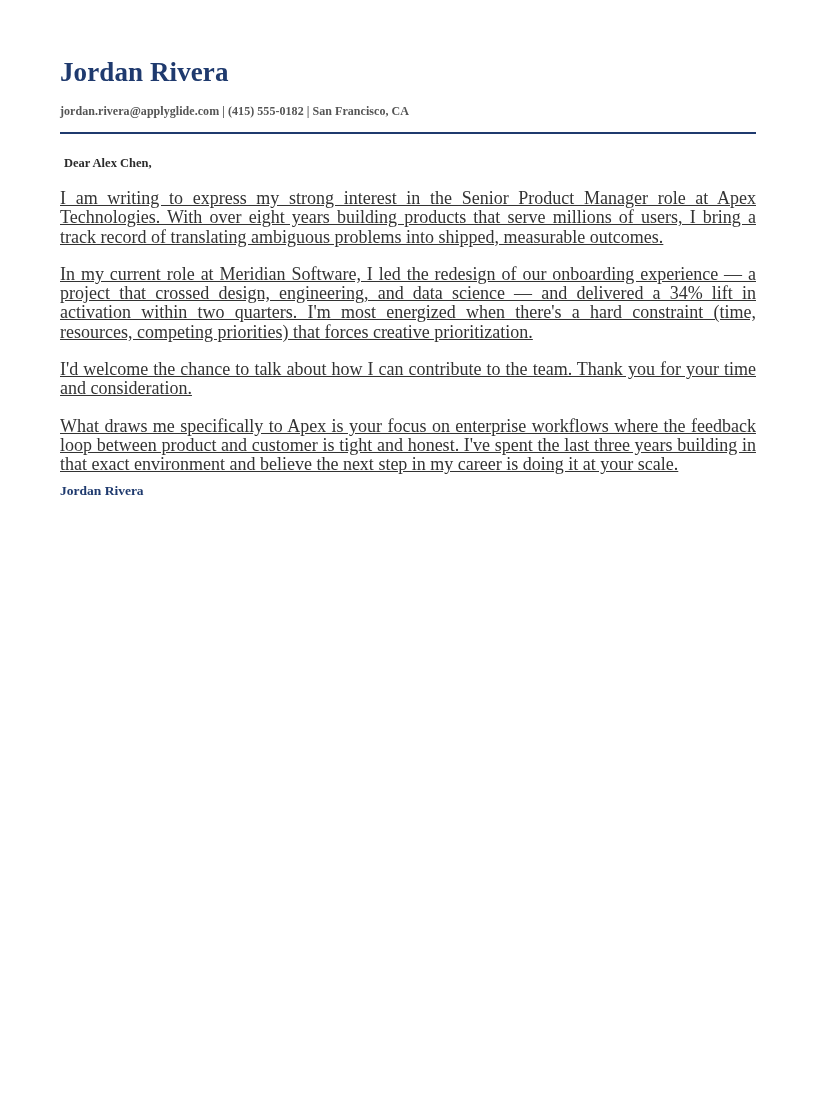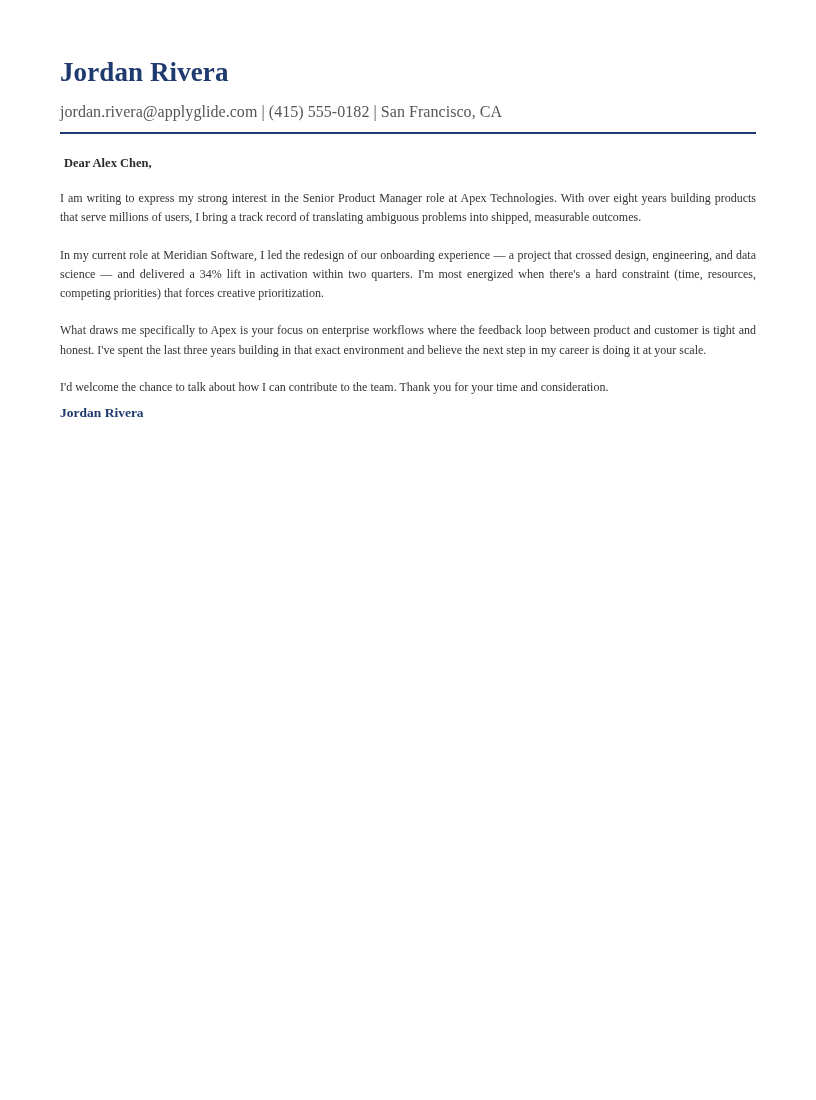--- a/index.html
+++ b/index.html
@@ -40,52 +40,54 @@
     line-height: 32px;
     font-weight: bold;
     color: #1f3a6e;
     letter-spacing: 0.1px;
     margin: 0;
     padding: 0;
   }
 
   .contact-line {
     font-family: "Liberation Serif", "DejaVu Serif", serif;
-    font-size: 16px;
+    font-size: 12px;
     line-height: 15px;
     color: #555555;
     margin: 16px 0 0 0;
     padding: 0;
     letter-spacing: 0.05px;
+    font-weight: bold;
   }
 
   .header-rule {
     margin-top: 13px;
     width: 696px;
     height: 0;
     border: 0;
     border-top: 2px solid #1f3a6e;
   }
 
   
   .salutation {
     font-size: 12.5px;
     line-height: 16px;
     font-weight: bold;
     color: #2b2b2b;
     margin: 21px 0 0 4px;
   }
 
   .body-paragraph {
-    font-size: 12px;
+    font-size: 18px;
     line-height: 19.3px;
     color: #333333;
     text-align: justify;
     text-justify: inter-word;
     margin: 18px 0 0 0;
+    text-decoration: underline;
   }
 
   .closing-line {
     font-size: 12.4px;
     line-height: 19.3px;
     color: #333333;
     margin: 23px 0 0 0;
   }
 
   .signature-name {
@@ -107,21 +109,21 @@
       <p class="contact-line">jordan.rivera@applyglide.com | (415) 555-0182 | San Francisco, CA</p>
       <hr class="header-rule">
     </div>
 
     <p class="salutation">Dear Alex Chen,</p>
 
     <p class="body-paragraph">I am writing to express my strong interest in the Senior Product Manager role at Apex Technologies. With over eight years building products that serve millions of users, I bring a track record of translating ambiguous problems into shipped, measurable outcomes.</p>
 
     <p class="body-paragraph">In my current role at Meridian Software, I led the redesign of our onboarding experience — a project that crossed design, engineering, and data science — and delivered a 34% lift in activation within two quarters. I'm most energized when there's a hard constraint (time, resources, competing priorities) that forces creative prioritization.</p>
 
+    <p class="body-paragraph">I'd welcome the chance to talk about how I can contribute to the team. Thank you for your time and consideration.</p>
+
     <p class="body-paragraph">What draws me specifically to Apex is your focus on enterprise workflows where the feedback loop between product and customer is tight and honest. I've spent the last three years building in that exact environment and believe the next step in my career is doing it at your scale.</p>
-
-    <p class="body-paragraph">I'd welcome the chance to talk about how I can contribute to the team. Thank you for your time and consideration.</p>
 
 
     <p class="signature-name">Jordan Rivera</p>
 
   </div>
 </div>
 
 </body></html>

